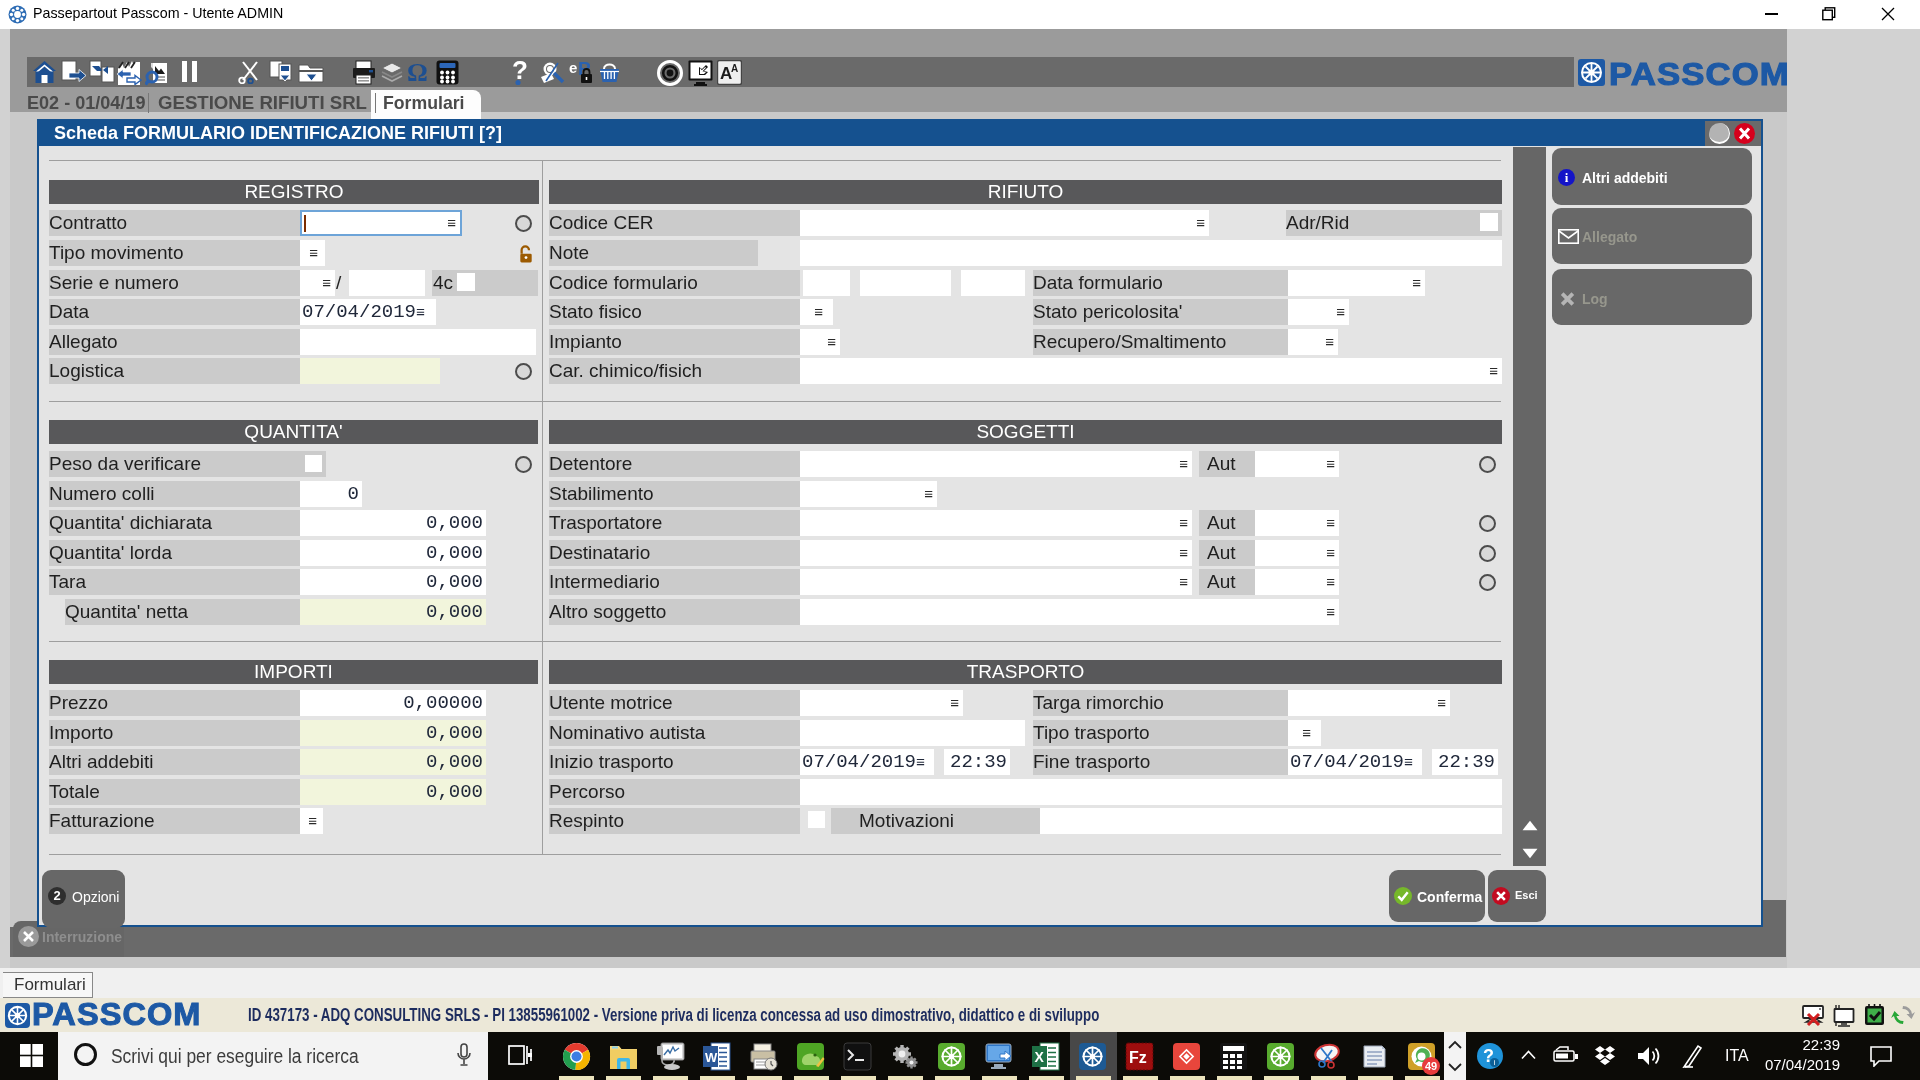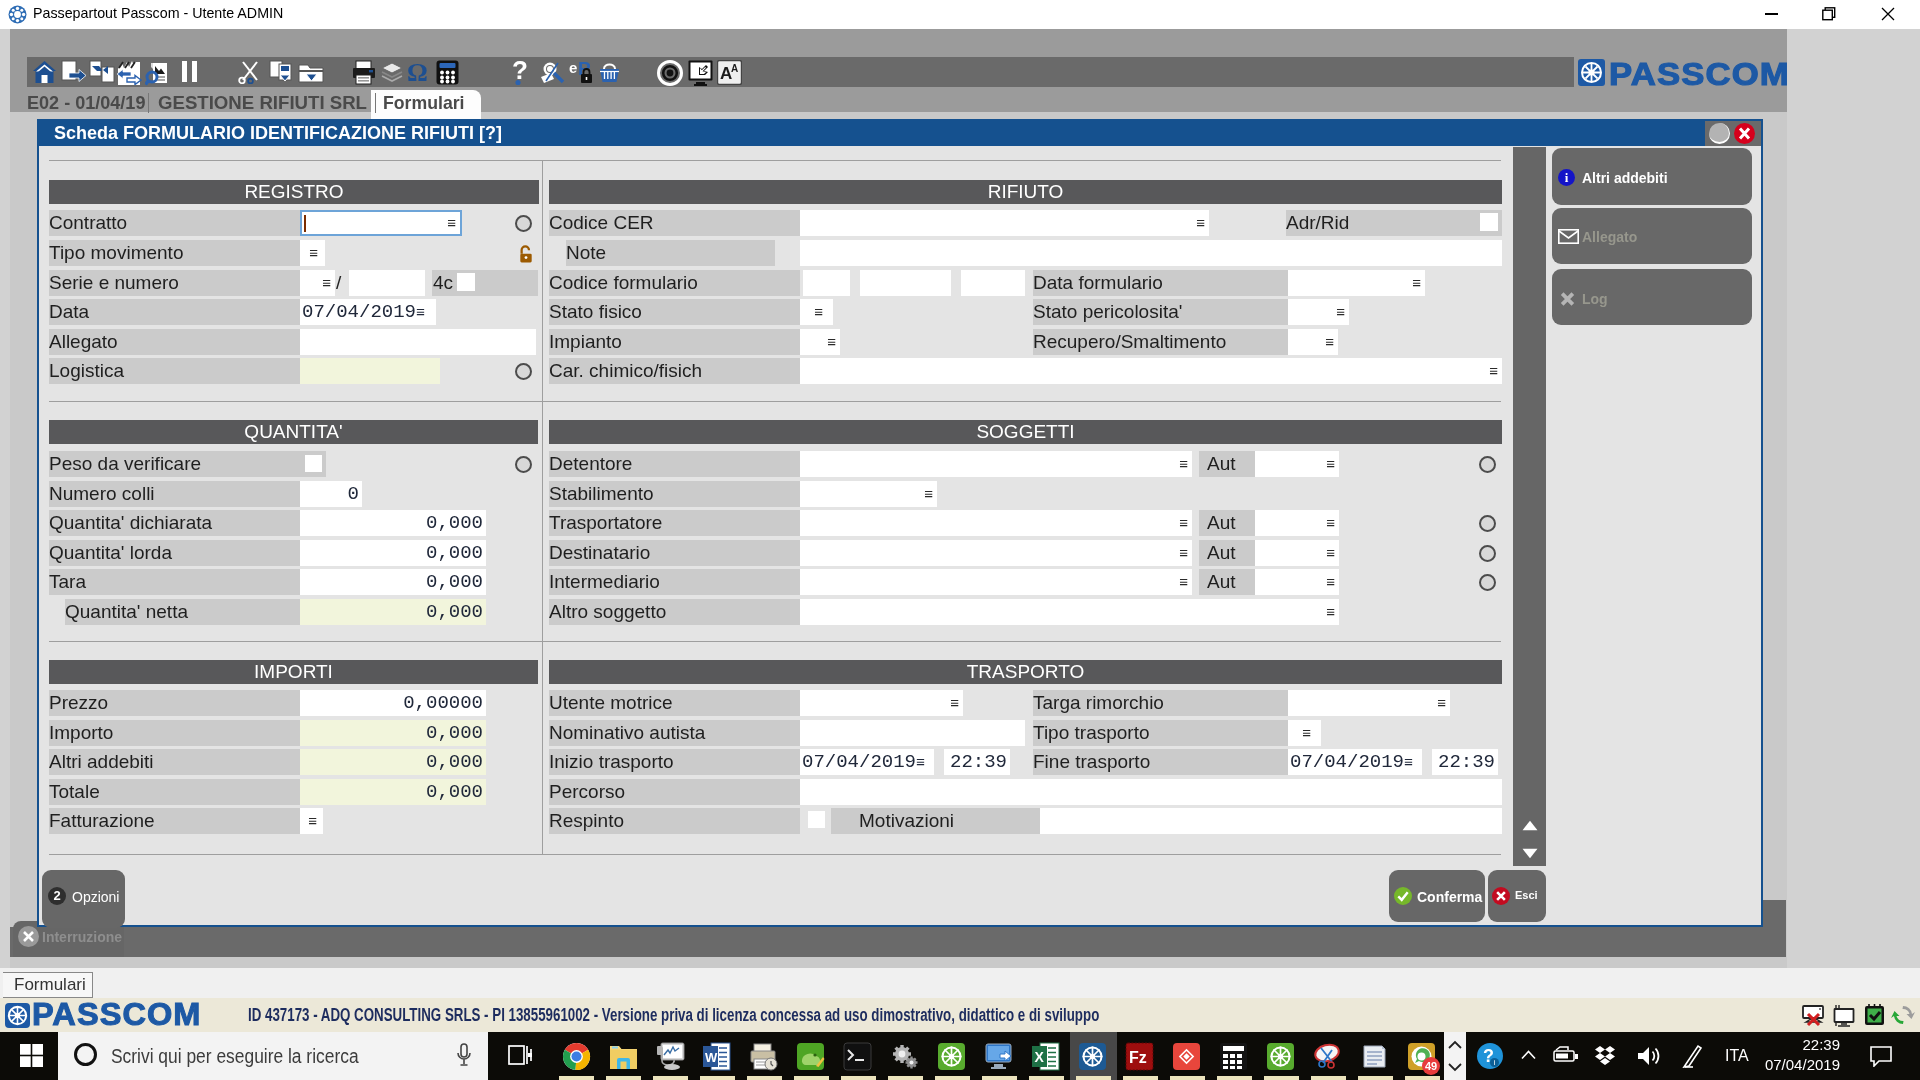--- a/index.html
+++ b/index.html
@@ -270,21 +270,21 @@
 <div class="inp pale" style="left:300px;top:358px;width:140px"></div>
 <div class="circ" style="left:515px;top:363px"></div>
 
 <div class="lbl" style="left:549px;top:210px;width:251px">Codice CER</div>
 <div class="inp" style="left:800px;top:210px;width:409px">
     <span class="m">≡</span>
   </div>
 <div class="lbl" style="left:1286px;top:210px;width:216px">Adr/Rid</div>
 <div class="chk" style="left:1480px;top:213px"></div>
 
-<div class="lbl" style="left:566px;top:240px;width:209px">Note</div>
+<div class="lbl" style="left:549px;top:240px;width:209px">Note</div>
 <div class="inp" style="left:800px;top:240px;width:702px"></div>
 
 <div class="lbl" style="left:549px;top:270px;width:251px">Codice formulario</div>
 <div class="inp" style="left:803px;top:270px;width:47px"></div>
 <div class="inp" style="left:860px;top:270px;width:91px"></div>
 <div class="inp" style="left:961px;top:270px;width:64px"></div>
 <div class="lbl" style="left:1033px;top:270px;width:255px">Data formulario</div>
 <div class="inp" style="left:1288px;top:270px;width:137px">
     <span class="m">≡</span>
   </div>

